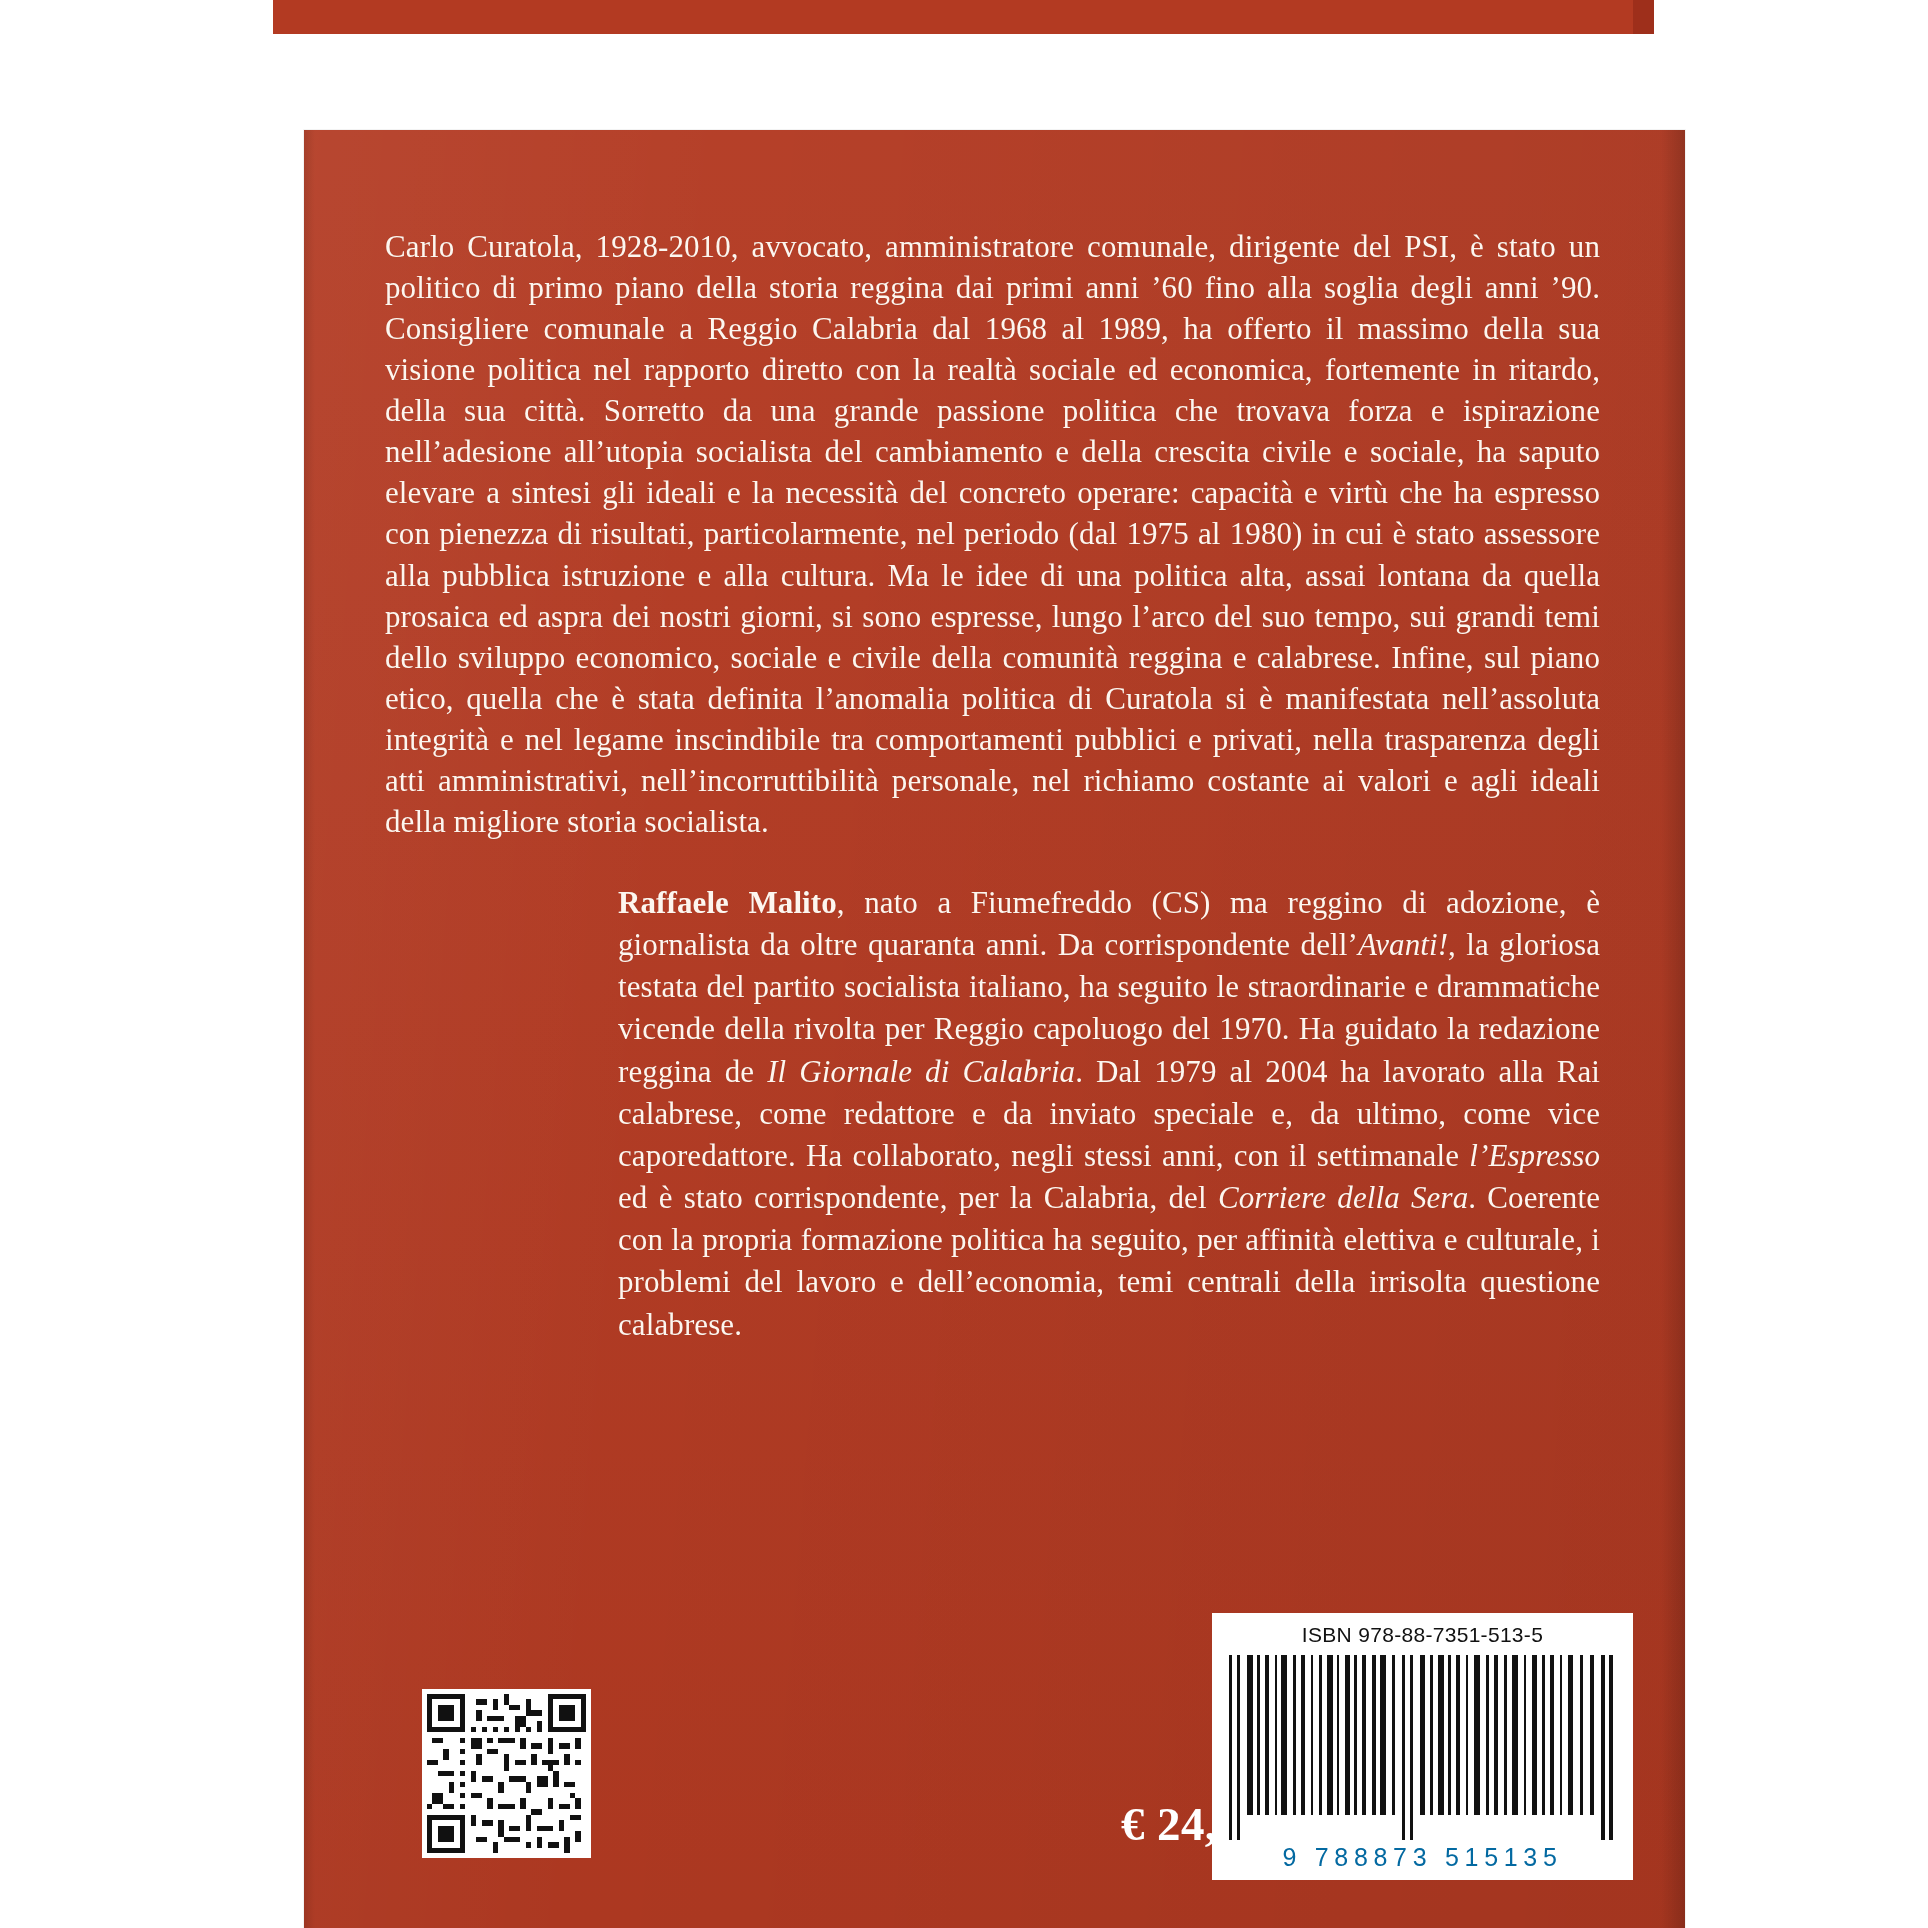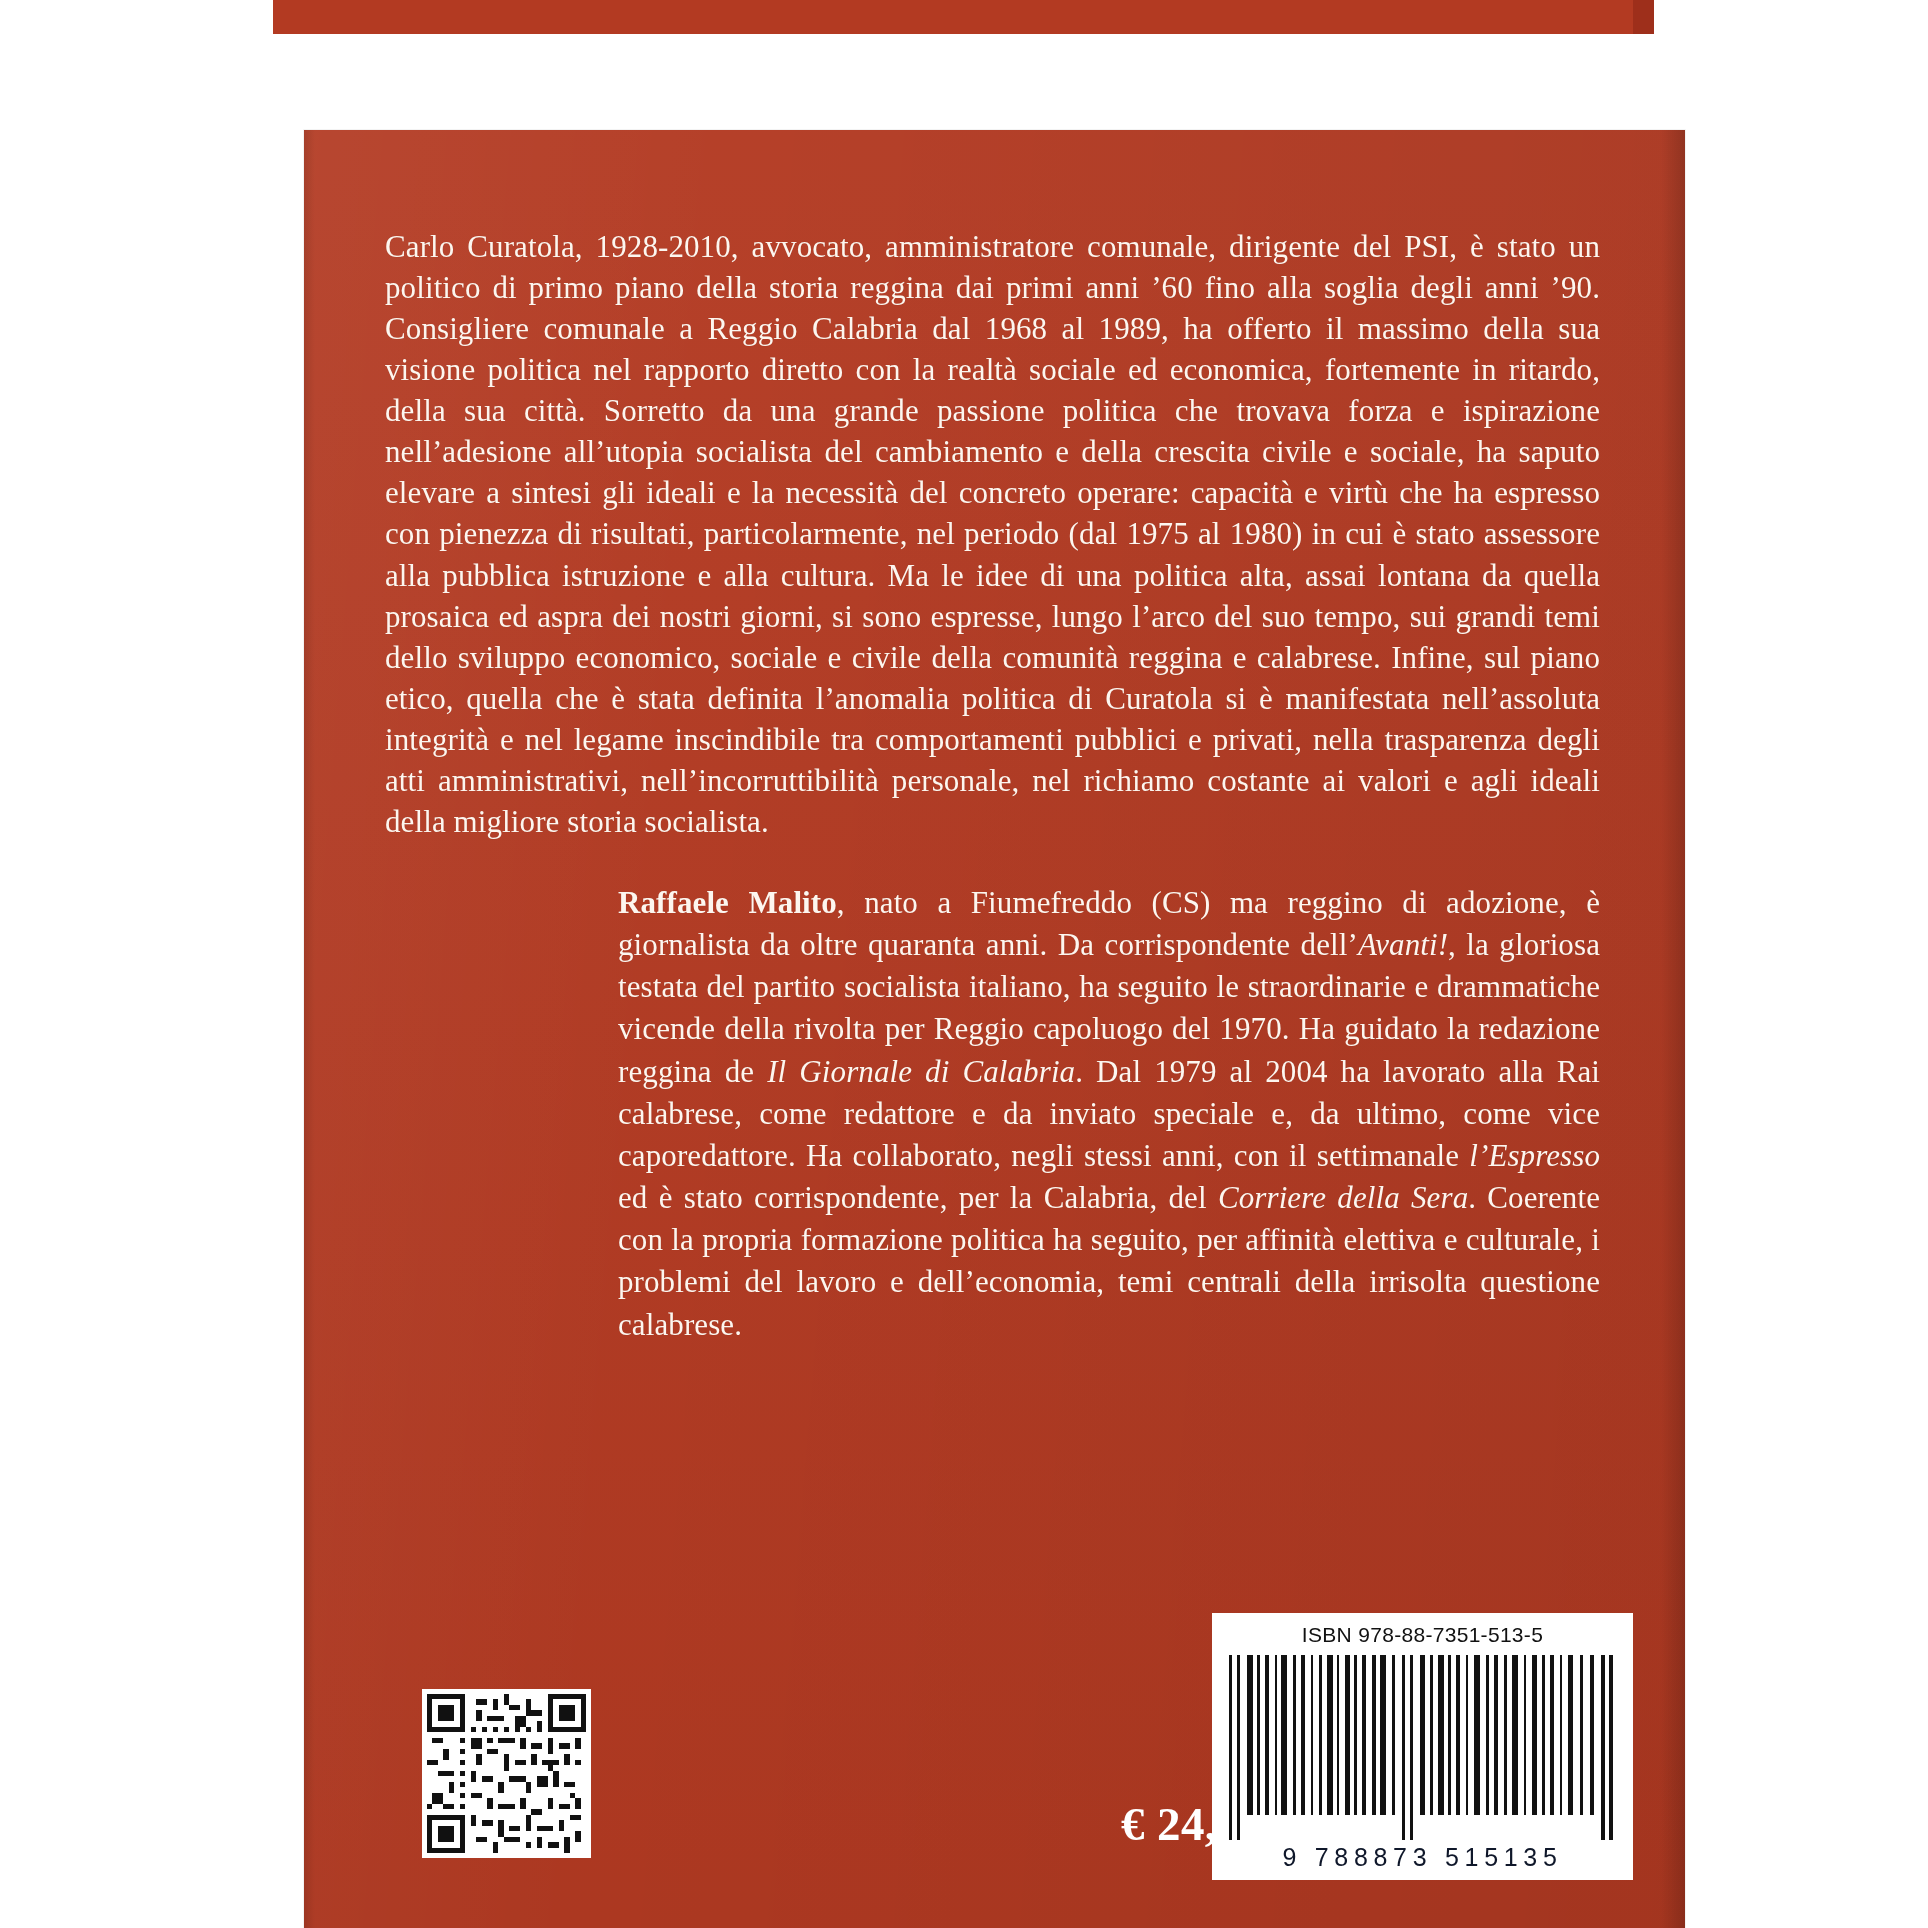--- a/index.html
+++ b/index.html
@@ -149,21 +149,21 @@
     white-space: nowrap;
   }
   .barcode-bars {
     flex: 1;
     display: block;
     width: 100%;
   }
   .barcode-digits {
     font-family: "Liberation Sans", "DejaVu Sans", sans-serif;
     font-size: 25px;
-    color: #0f172a;
+    color: #0369a1;
     letter-spacing: 5.7px;
     text-align: center;
     margin-top: 3.2px;
     white-space: nowrap;
   }
 </style>
 </head>
 <body>
 
 <div id="page">

